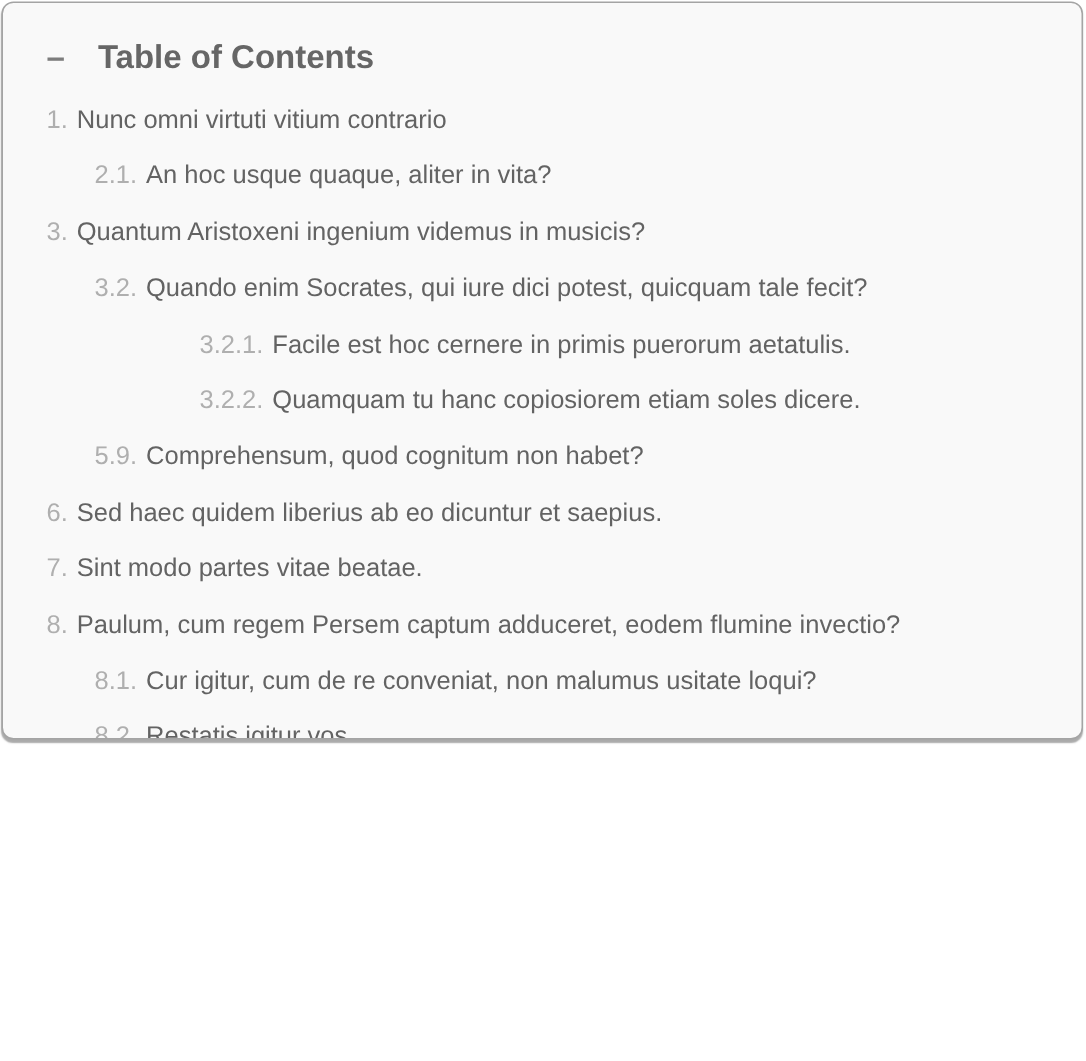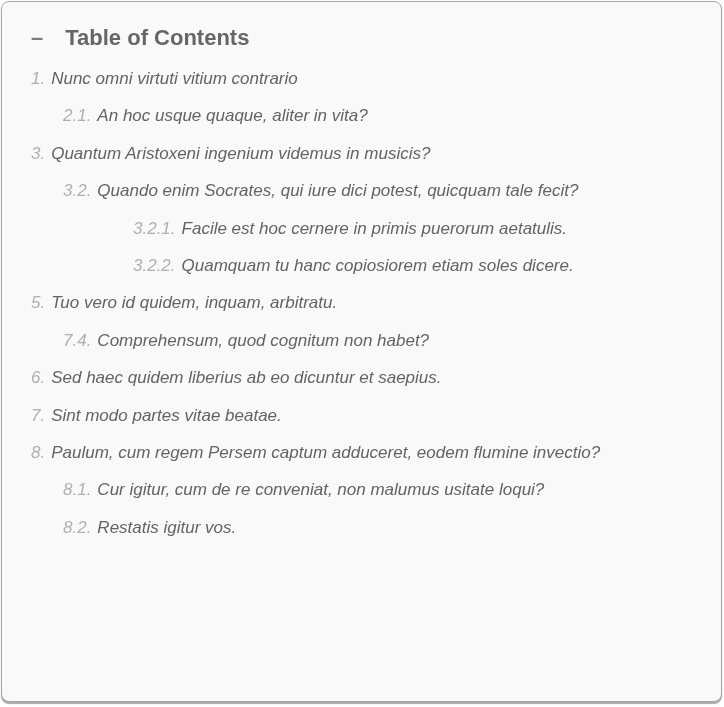--- a/index.html
+++ b/index.html
@@ -13,21 +13,21 @@
     position: relative;
     overflow: hidden;
     font-family: "Liberation Sans", "DejaVu Sans", sans-serif;
   }
   .toc-widget {
     box-sizing: border-box;
     position: absolute;
     left: 1px;
     top: 1px;
     width: 721px;
-    height: 701px;
+    height: 492px;
     background: var(--toc-bg, #f9f9f9);
     border: 1px solid var(--toc-border, #a4a4a4);
     border-radius: 8px;
     box-shadow: 0 2px 1px rgba(100,100,100,0.55);
     padding: 18px 18px 12px 29px;
     overflow: hidden;
   }
   .toc-header {
     margin: 2px 0 4px 0;
     line-height: 32px;
@@ -44,21 +44,20 @@
   }
   .toc-title {
     font-weight: bold;
     font-size: 22px;
     color: var(--toc-title, #666666);
   }
   .toc-list {
     list-style: none;
     margin: 2px 0 0 0;
     padding: 0;
-    font-style: italic;
   }
   .toc-item {
     font-size: 17px;
     line-height: 37.4px;
     white-space: nowrap;
   }
   .toc-item.lvl2 { margin-left: 32px; }
   .toc-item.lvl3 { margin-left: 102px; }
   .toc-num {
     color: var(--toc-number, #afafaf);
@@ -77,21 +76,20 @@
   <div class="toc-header">
     <a class="toc-toggle">–</a><span class="toc-title">Table of Contents</span>
   </div>
   <ul class="toc-list" id="toc-list">
       <li class="toc-item lvl1"><span class="toc-num">1.</span><a class="toc-link">Nunc omni virtuti vitium contrario</a></li>
       <li class="toc-item lvl2"><span class="toc-num">2.1.</span><a class="toc-link">An hoc usque quaque, aliter in vita?</a></li>
       <li class="toc-item lvl1"><span class="toc-num">3.</span><a class="toc-link">Quantum Aristoxeni ingenium videmus in musicis?</a></li>
       <li class="toc-item lvl2"><span class="toc-num">3.2.</span><a class="toc-link">Quando enim Socrates, qui iure dici potest, quicquam tale fecit?</a></li>
       <li class="toc-item lvl3"><span class="toc-num">3.2.1.</span><a class="toc-link">Facile est hoc cernere in primis puerorum aetatulis.</a></li>
       <li class="toc-item lvl3"><span class="toc-num">3.2.2.</span><a class="toc-link">Quamquam tu hanc copiosiorem etiam soles dicere.</a></li>
-      <li class="toc-item lvl1"><span class="toc-num">5.</span><a class="toc-link">Tuo vero id quidem, inquam, arbitratu.</a></li>
-      <li class="toc-item lvl2"><span class="toc-num">7.4.</span><a class="toc-link">Comprehensum, quod cognitum non habet?</a></li>
+      <li class="toc-item lvl2"><span class="toc-num">5.9.</span><a class="toc-link">Comprehensum, quod cognitum non habet?</a></li>
       <li class="toc-item lvl1"><span class="toc-num">6.</span><a class="toc-link">Sed haec quidem liberius ab eo dicuntur et saepius.</a></li>
       <li class="toc-item lvl1"><span class="toc-num">7.</span><a class="toc-link">Sint modo partes vitae beatae.</a></li>
       <li class="toc-item lvl1"><span class="toc-num">8.</span><a class="toc-link">Paulum, cum regem Persem captum adduceret, eodem flumine invectio?</a></li>
       <li class="toc-item lvl2"><span class="toc-num">8.1.</span><a class="toc-link">Cur igitur, cum de re conveniat, non malumus usitate loqui?</a></li>
       <li class="toc-item lvl2"><span class="toc-num">8.2.</span><a class="toc-link">Restatis igitur vos.</a></li>
     </ul>
 </div>
 
 </body></html>

